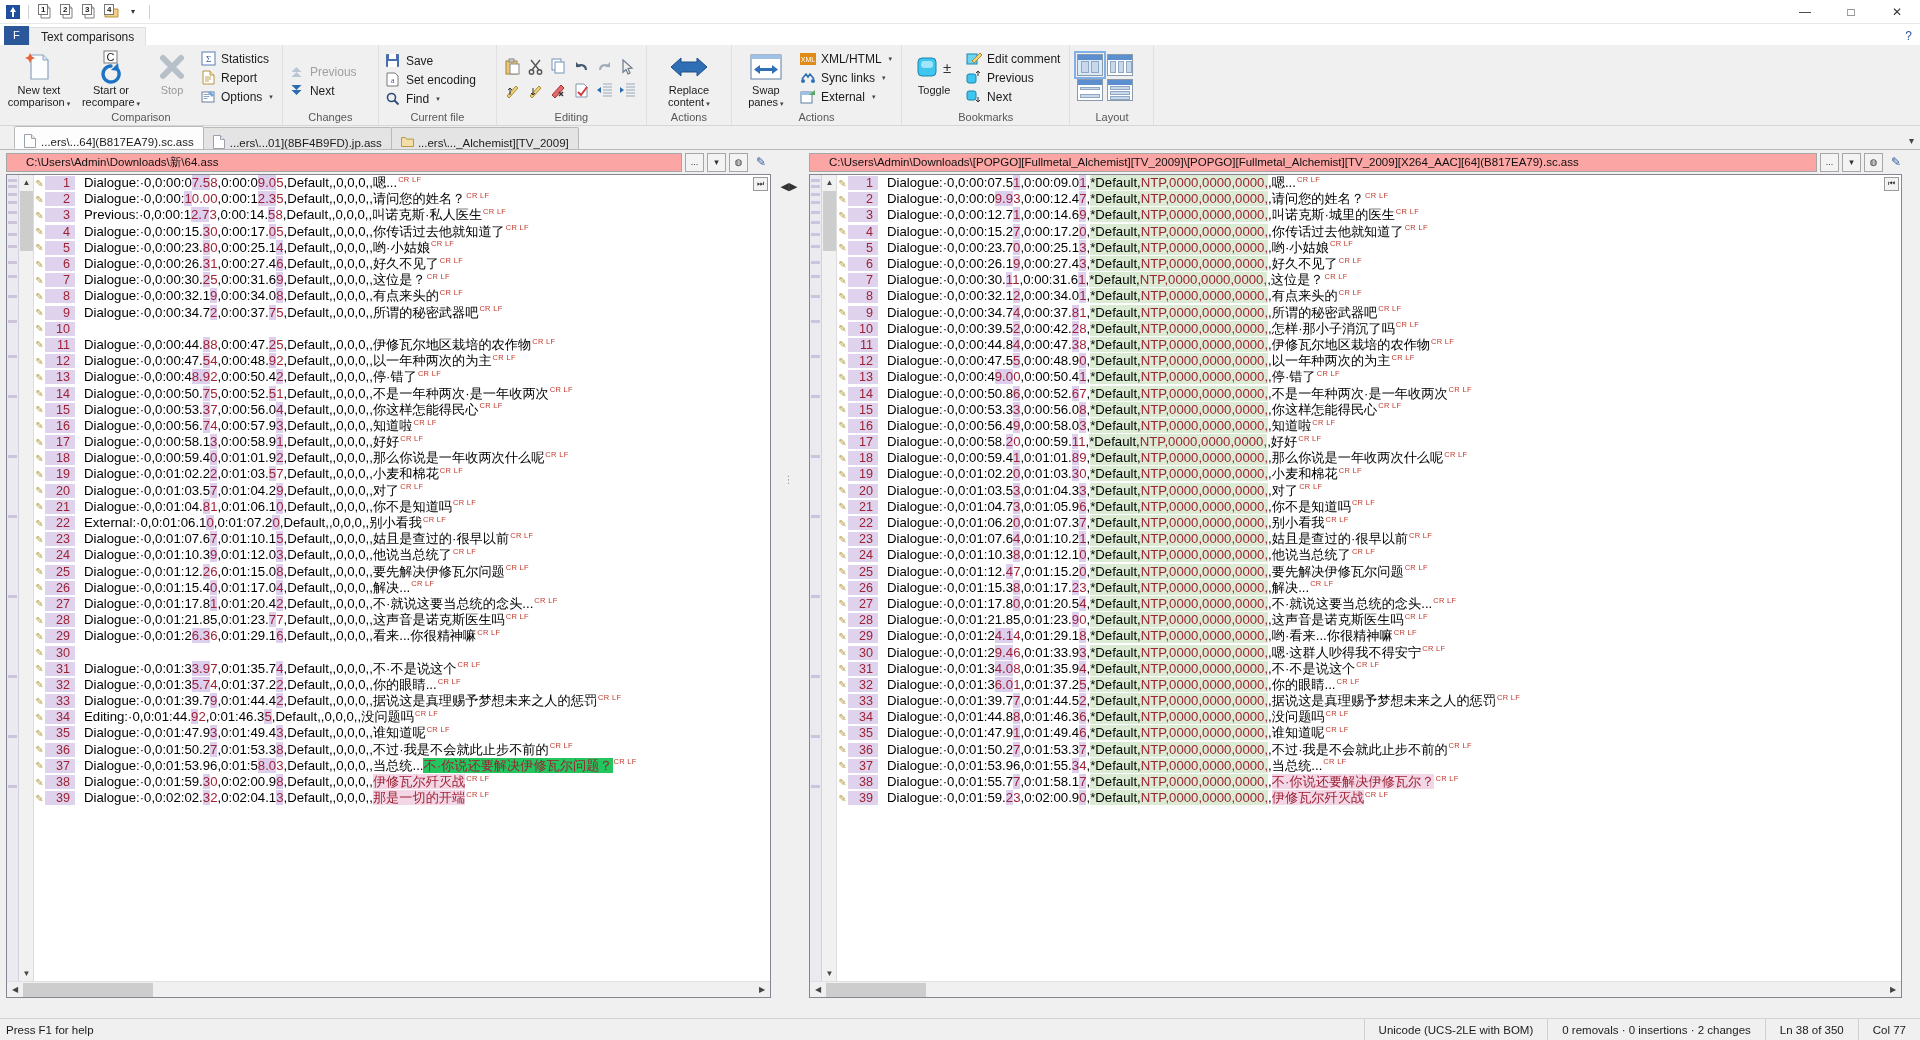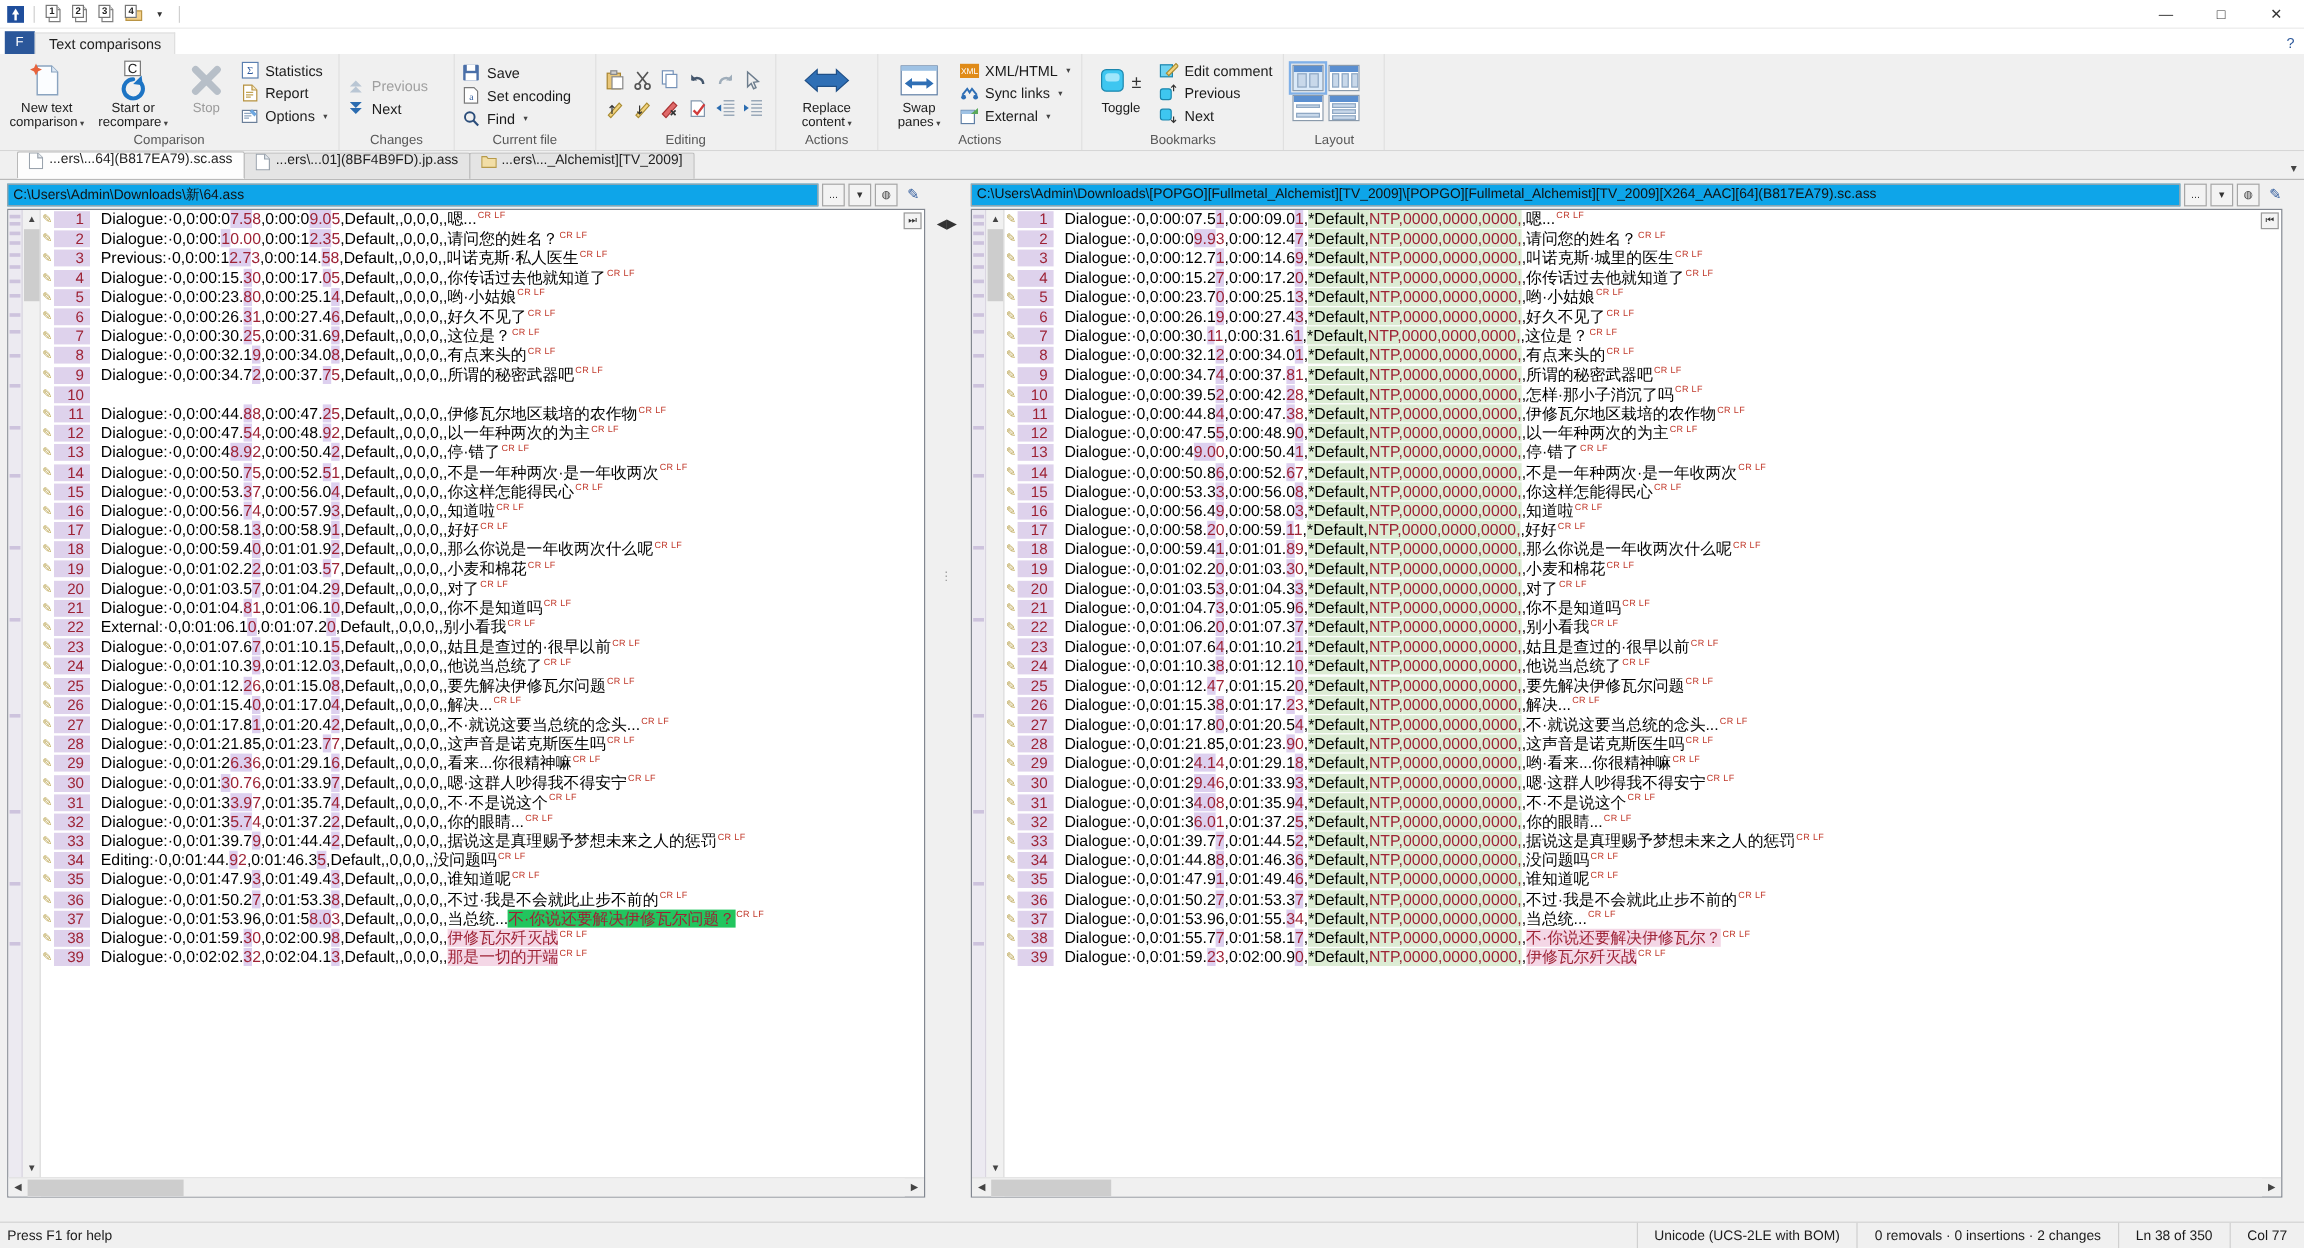--- a/index.html
+++ b/index.html
@@ -114,21 +114,21 @@
   .laybtn.sel { outline: 2px solid #7fb0e8; outline-offset: 1px; background: #dbeaf9; }
   .laybtn .bar { position: absolute; left: 0; right: 0; top: 0; height: 5px; background: #5b8fd0; }
   .laybtn .pv { position: absolute; top: 6px; bottom: 2px; background: #c8d8ea; border: 1px solid #8fa8c4; }
 
   
   .doctabs {
     height: 24px; background: #f0f0f0; display: flex; align-items: flex-end;
     padding-left: 14px; border-bottom: 1px solid #b9b9b9; position: relative;
   }
   .doctab {
-    display: flex; align-items: flex-start; gap: 5px;
+    display: flex; align-items: flex-end; gap: 5px;
     font-size: 11.5px; color: #1c1c1c; height: 22px; padding: 0 9px;
     background: #e4e4e4; border: 1px solid #b9b9b9; border-bottom: none;
     margin-right: -1px; border-radius: 2px 2px 0 0;
   }
   .doctab.active { background: #fdfdfd; border-bottom: 1px solid #fdfdfd; height: 23px; }
   .doc-ico { width: 12px; height: 14px; }
   .tabs-scroll { position: absolute; right: 6px; bottom: 3px; font-size: 10px; color: #444; }
 
   
   .comparearea {
@@ -136,23 +136,23 @@
   }
   .pane { display: flex; flex-direction: column; }
   .pane.left  { width: 775px; }
   .pane.mid   { width: 28px; }
   .pane.right { width: 1107px; }
 
   .pathrow {
     display: flex; align-items: center; height: 22px; padding: 2px 4px 0 6px; gap: 3px;
   }
   .pathbox {
-    flex: 1; height: 19px; background: #0ea5e9; border: 1px solid #a6a6a6;
+    flex: 1; height: 19px; background: #fca5a5; border: 1px solid #a6a6a6;
     font-size: 11.5px; color: #111; display: flex; align-items: center;
-    padding: 0 4px; overflow: hidden; white-space: nowrap;
+    padding: 0 19px; overflow: hidden; white-space: nowrap;
   }
   .pbtn {
     width: 19px; height: 19px; border: 1px solid #a6a6a6; background: #f3f3f3;
     display: flex; align-items: center; justify-content: center; font-size: 9px; color: #333;
   }
   .pbtn.flat { border: none; background: transparent; width: 20px; }
 
   .editorwrap {
     flex: 1; margin: 2px 4px 0 6px; background: #fff;
     border: 1px solid #828790; position: relative; overflow: hidden;
@@ -872,21 +872,20 @@
               <span class="txt"><span class="seg">Dialogue:·0,0:01:21.85</span><span class="seg">,0:01:23.</span><span class="seg hl-p red">7</span><span class="seg red">7</span><span class="seg">,Default,,0,0,0,,</span><span class="seg">这声音是诺克斯医生吗</span><span class="crlf">CR LF</span></span>
             </div>
             <div class="row">
               <span class="chg">✎</span>
               <span class="ln lnband">29</span>
               <span class="txt"><span class="seg">Dialogue:·0,0:01:2</span><span class="seg hl-p red">6.3</span><span class="seg red">6</span><span class="seg">,0:01:29.1</span><span class="seg hl-p red">6</span><span class="seg">,Default,,0,0,0,,</span><span class="seg">看来...你很精神嘛</span><span class="crlf">CR LF</span></span>
             </div>
             <div class="row">
               <span class="chg">✎</span>
               <span class="ln lnband">30</span>
-              <span class="txt"><span class="seg">Dialogue:·0,0:01:</span><span class="seg hl-p red">3</span><span class="seg red">0.76</span><span class="seg">,0:01:33.9</span><span class="seg hl-p red">7</span><span class="seg">,Default,,0,0,0,,</span><span class="seg">嗯·这群人吵得我不得安宁</span><span class="crlf">CR LF</span></span>
             </div>
             <div class="row">
               <span class="chg">✎</span>
               <span class="ln lnband">31</span>
               <span class="txt"><span class="seg">Dialogue:·0,0:01:3</span><span class="seg hl-p red">3.9</span><span class="seg red">7</span><span class="seg">,0:01:35.7</span><span class="seg hl-p red">4</span><span class="seg">,Default,,0,0,0,,</span><span class="seg">不·不是说这个</span><span class="crlf">CR LF</span></span>
             </div>
             <div class="row">
               <span class="chg">✎</span>
               <span class="ln lnband">32</span>
               <span class="txt"><span class="seg">Dialogue:·0,0:01:3</span><span class="seg hl-p red">5.7</span><span class="seg red">4</span><span class="seg">,0:01:37.2</span><span class="seg hl-p red">2</span><span class="seg">,Default,,0,0,0,,</span><span class="seg">你的眼睛...</span><span class="crlf">CR LF</span></span>

